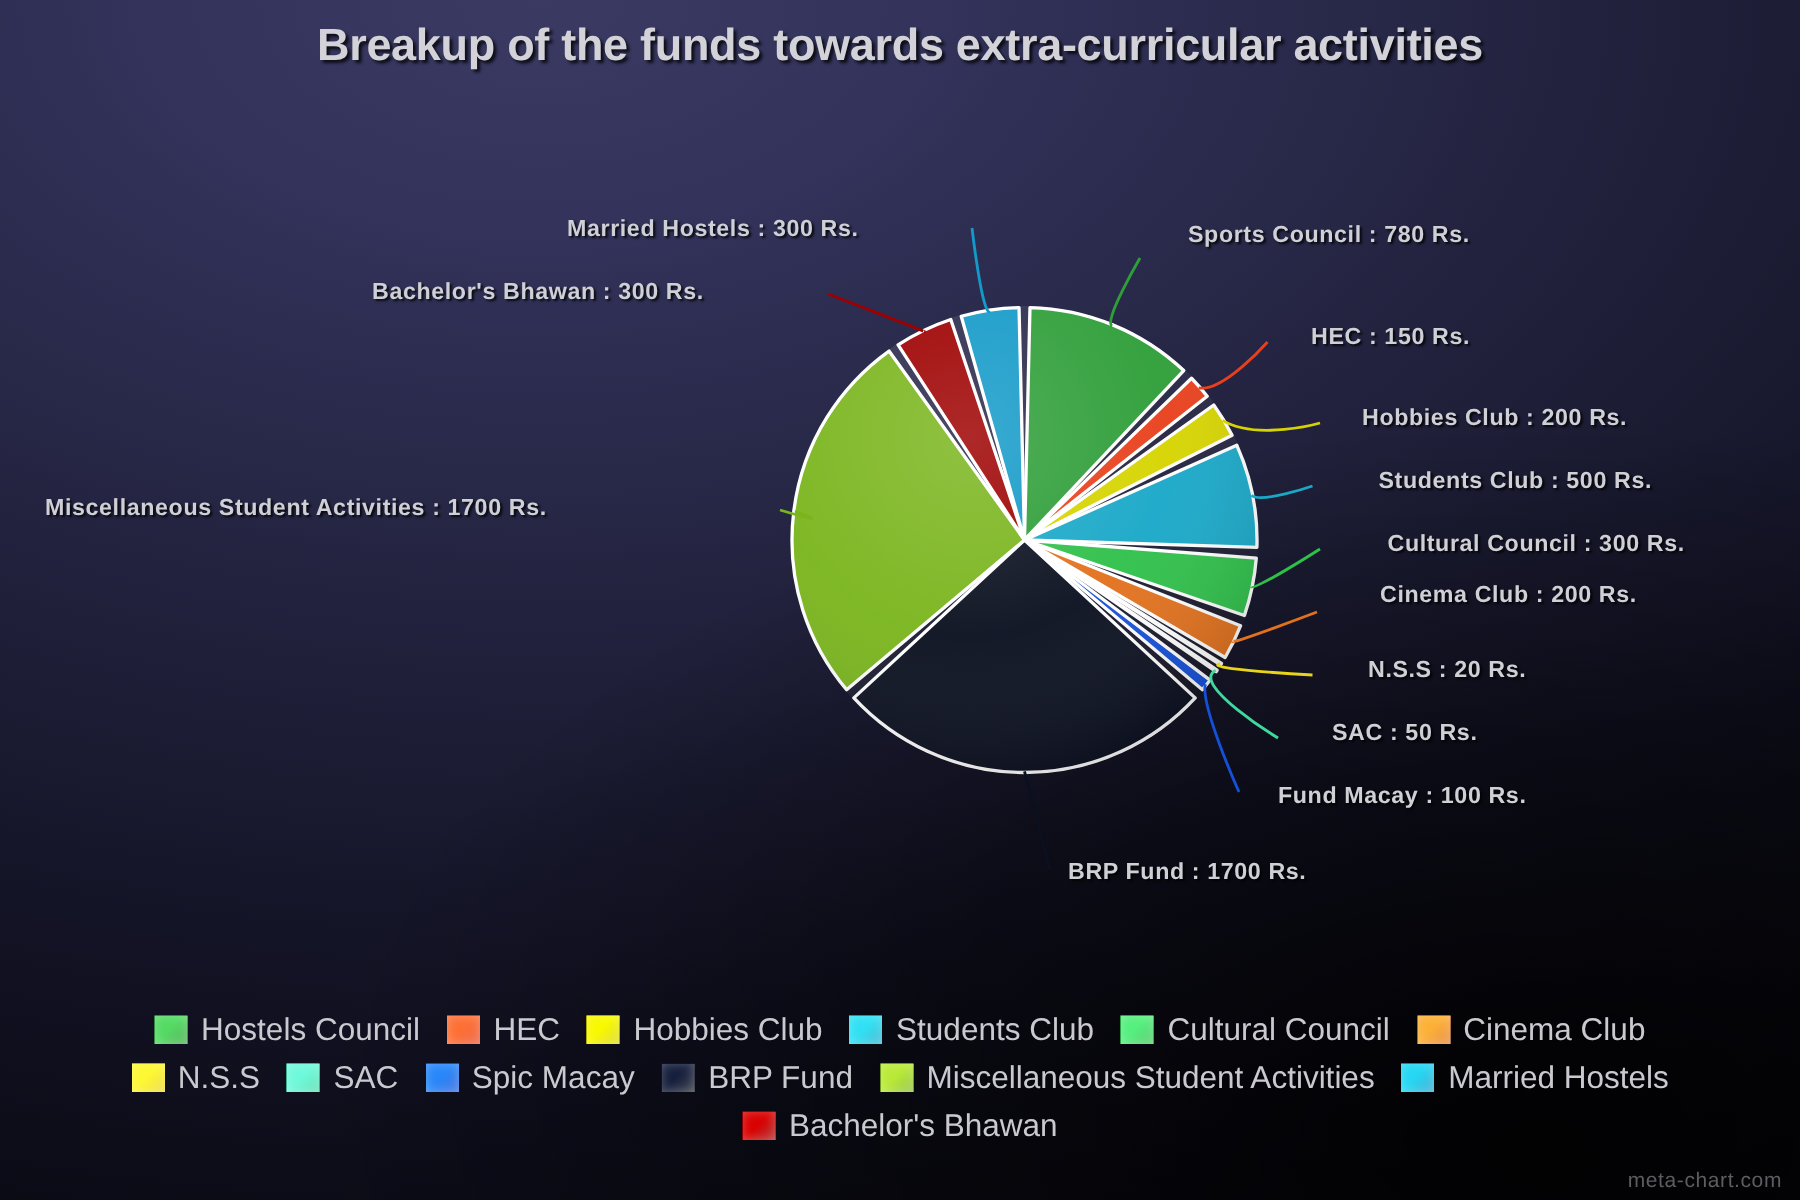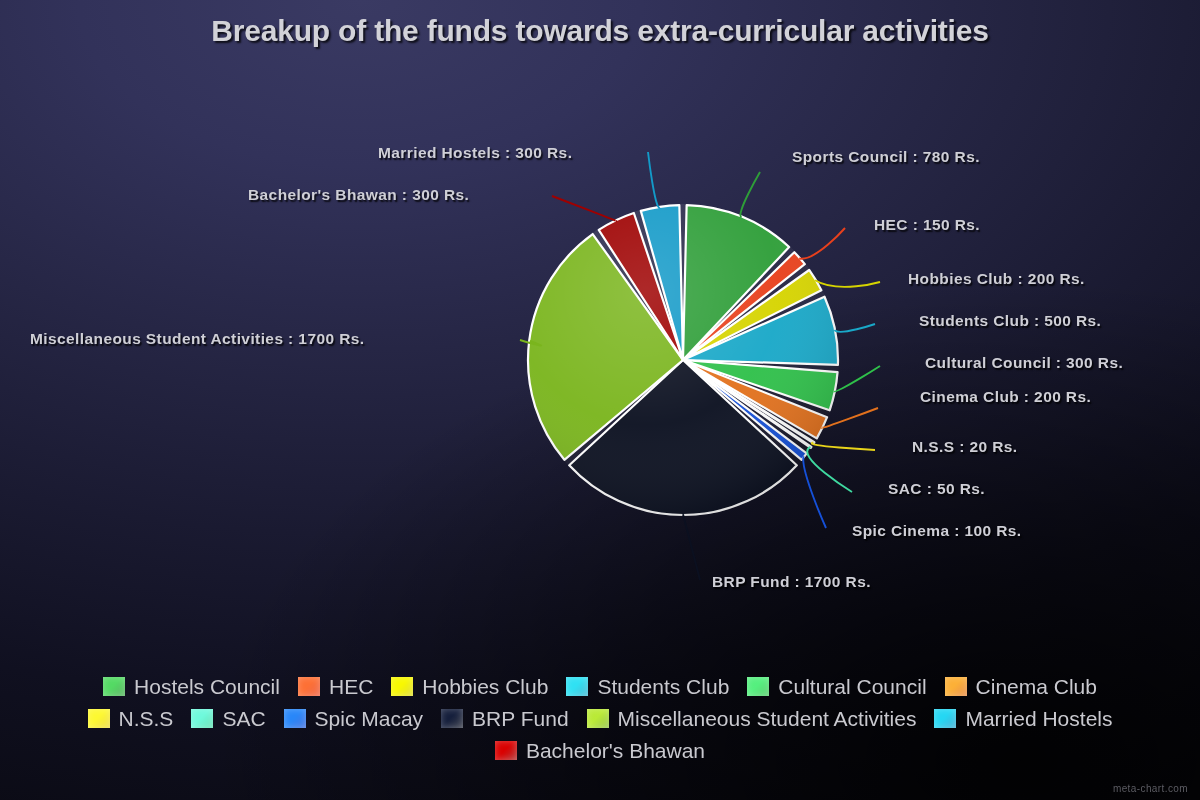--- a/index.html
+++ b/index.html
@@ -95,21 +95,21 @@
     color: #c9c9cf;
     line-height: 21px;
     white-space: nowrap;
   }
 
   
   #watermark {
     position: absolute;
     right: 12px;
     bottom: 6px;
-    font-size: 10px;
+    font-size: 14px;
     color: #5c5c63;
     letter-spacing: 0.4px;
   }
 </style>
 </head>
 <body>
 
 <div id="page">
   <div id="bg"></div>
   <div id="bg2"></div>
@@ -159,21 +159,21 @@
     </svg>
     <div id="label-layer">
         <div class="callout right" style="left: 792px; top: 148px;">Sports Council : 780 Rs.</div>
         <div class="callout right" style="left: 874px; top: 216px;">HEC : 150 Rs.</div>
         <div class="callout right" style="left: 908px; top: 270px;">Hobbies Club : 200 Rs.</div>
         <div class="callout right" style="left: 919px; top: 312px;">Students Club : 500 Rs.</div>
         <div class="callout right" style="left: 925px; top: 354px;">Cultural Council : 300 Rs.</div>
         <div class="callout right" style="left: 920px; top: 388px;">Cinema Club : 200 Rs.</div>
         <div class="callout right" style="left: 912px; top: 438px;">N.S.S : 20 Rs.</div>
         <div class="callout right" style="left: 888px; top: 480px;">SAC : 50 Rs.</div>
-        <div class="callout right" style="left: 852px; top: 522px;">Spic Cinema : 100 Rs.</div>
+        <div class="callout right" style="left: 852px; top: 522px;">Fund Macay : 100 Rs.</div>
         <div class="callout right" style="left: 712px; top: 573px;">BRP Fund : 1700 Rs.</div>
         <div class="callout left" style="left: 30px; top: 330px;">Miscellaneous Student Activities : 1700 Rs.</div>
         <div class="callout left" style="left: 248px; top: 186px;">Bachelor's Bhawan : 300 Rs.</div>
         <div class="callout left" style="left: 378px; top: 144px;">Married Hostels : 300 Rs.</div>
       </div>
   </div>
 
   <div id="legend">
       <div class="legend-item">
         <span class="legend-swatch" style="background: linear-gradient(135deg, rgb(46, 158, 56) 0%, rgb(46, 158, 56) 45%, rgba(255, 255, 255, 0.22) 100%), rgb(46, 158, 56); background-blend-mode: screen;"></span>

